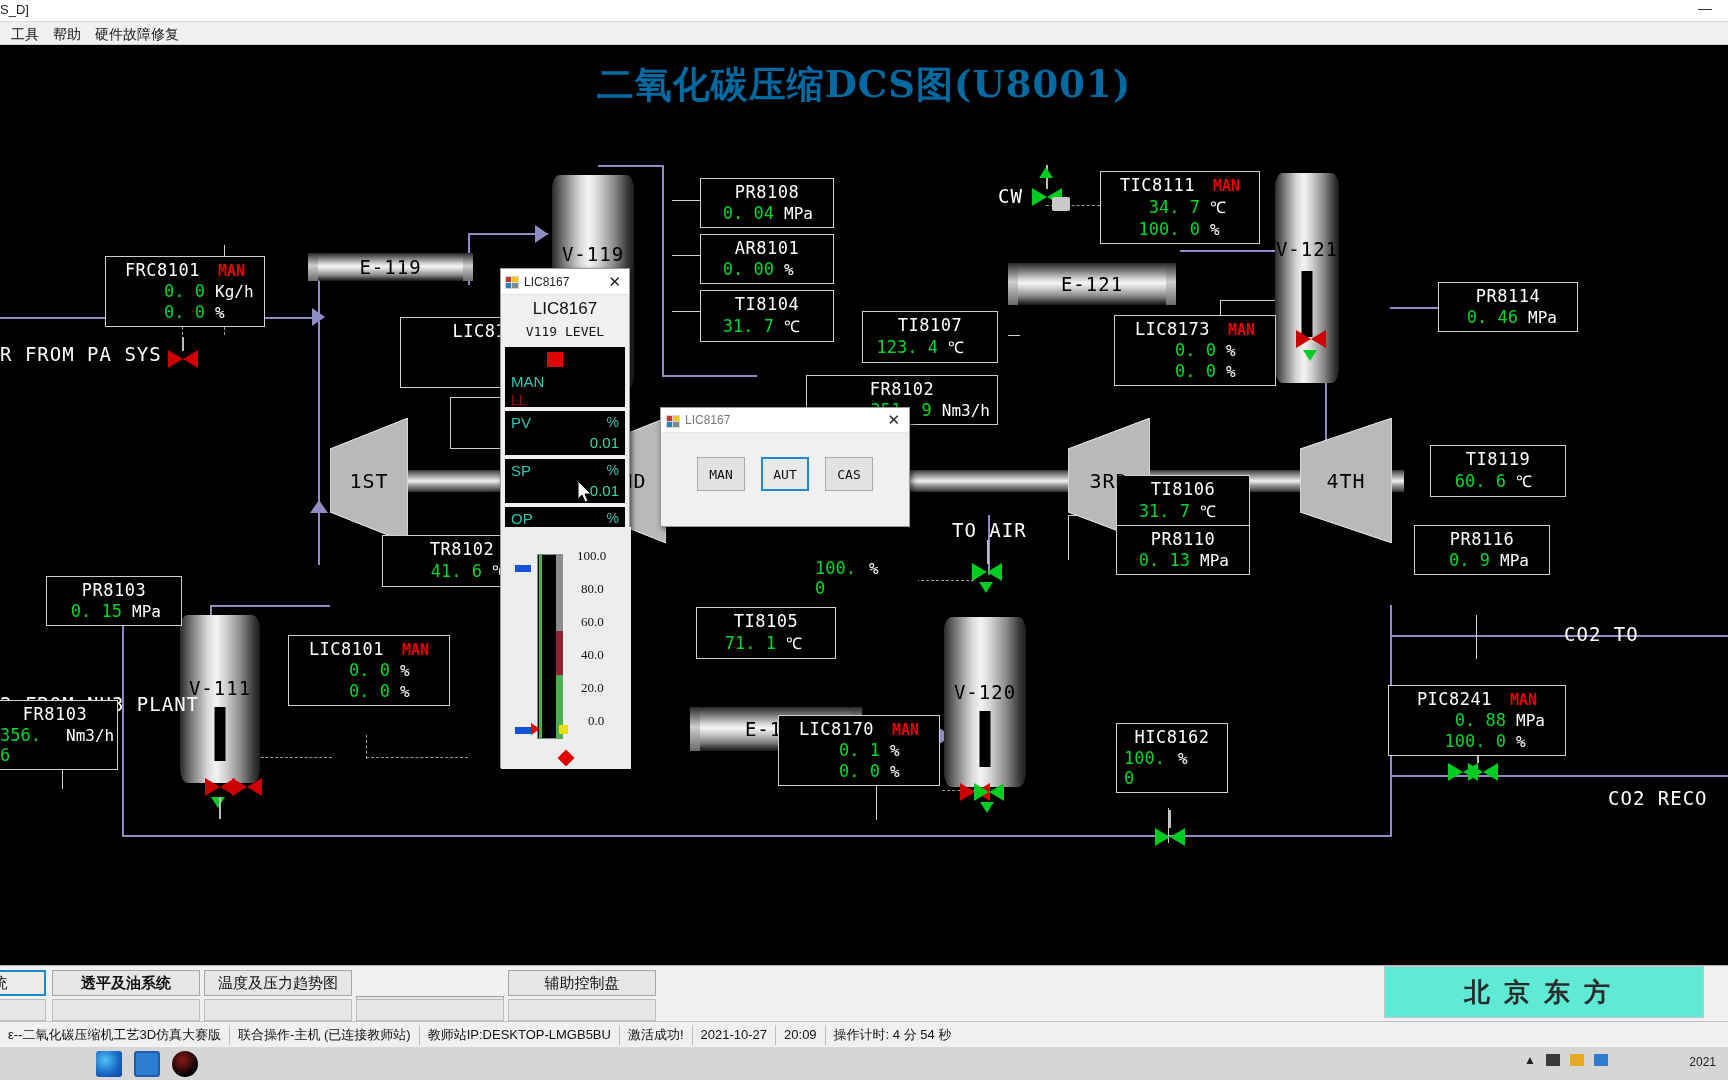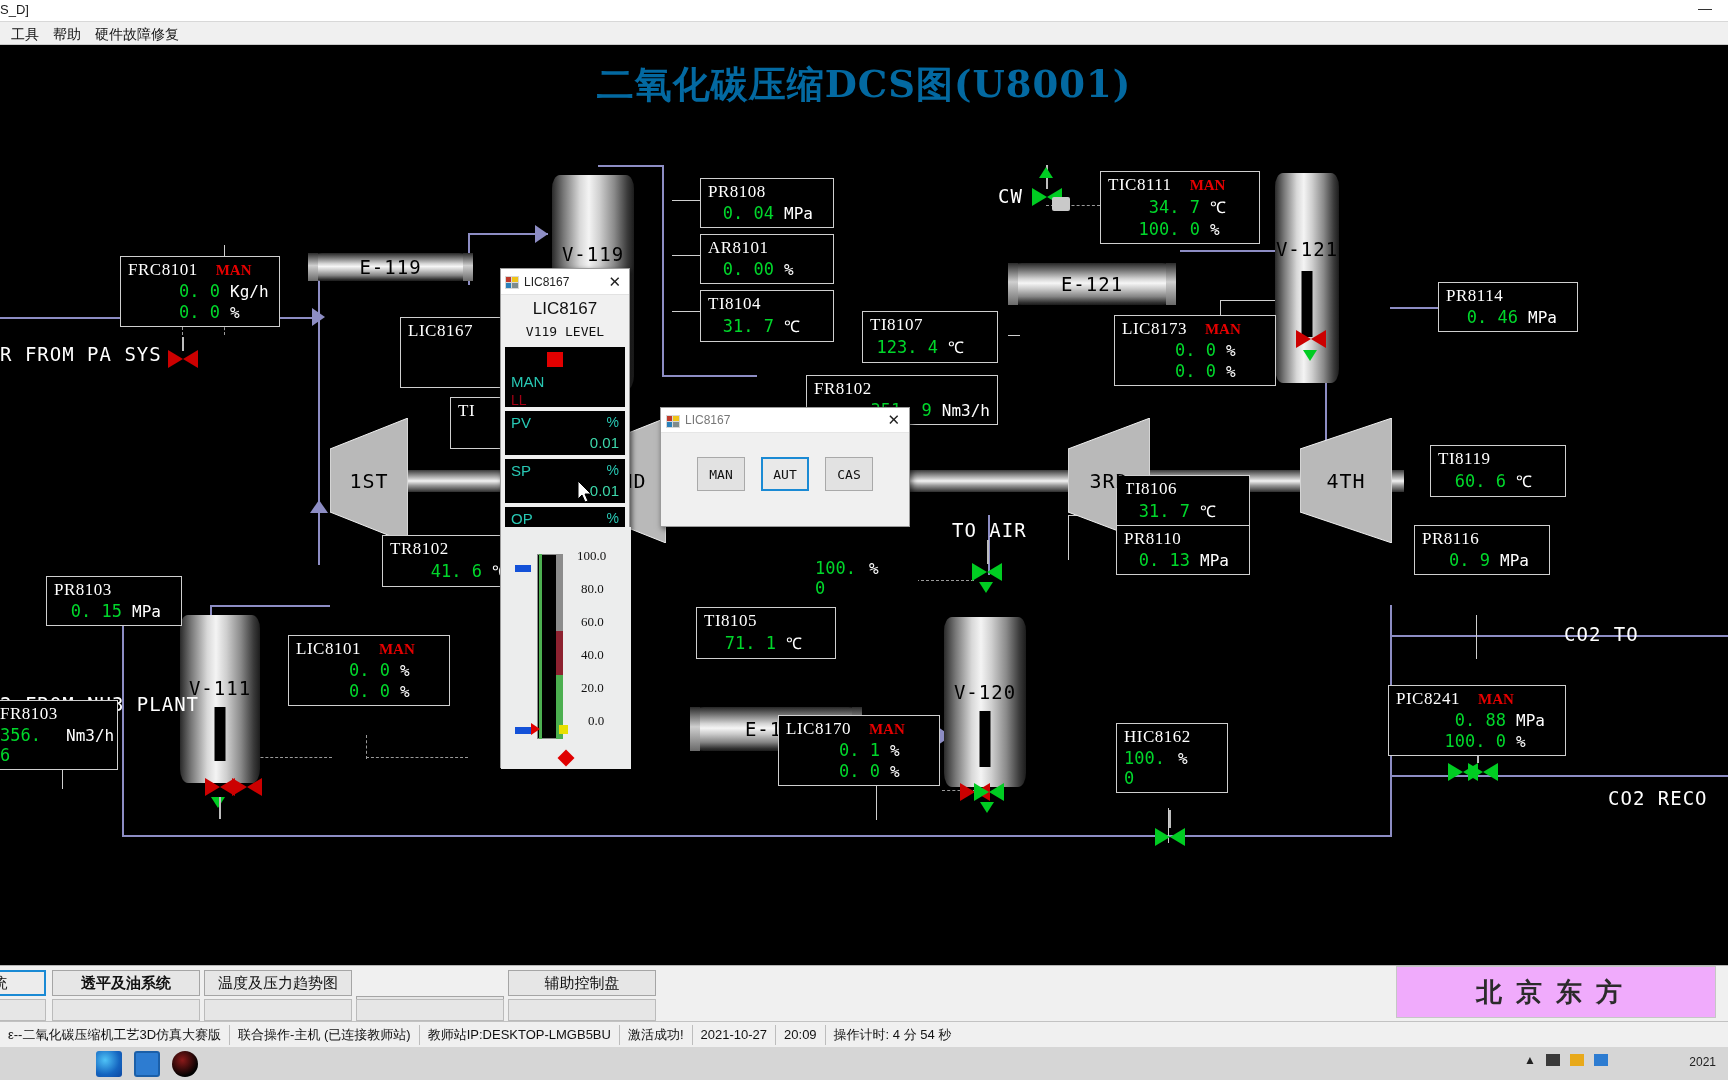--- a/index.html
+++ b/index.html
@@ -21,21 +21,21 @@
   #canvas { position:absolute; left:0; top:45px; width:1728px; height:920px;
     background:#000; overflow:hidden; }
 
   #pagetitle { position:absolute; left:0; top:15px; width:1728px; text-align:center;
     color:#0369a1; font-size:37px; font-family:"DejaVu Serif", serif; font-weight:bold;
     letter-spacing:1px; }
 
   
   .ibox { position:absolute; border:1px solid #cfcfcf; background:#000;
     font-family:"DejaVu Sans Mono", monospace; padding:3px 7px 4px 7px; }
-  .ibox .r1 { display:flex; justify-content:flex-start; align-items:baseline;font-family:Liberation Serif, serif; }
+  .ibox .r1 { display:flex; justify-content:center; align-items:baseline; }
   .ibox .tag { color:#ffffff; font-size:17px; letter-spacing:.5px; }
   .ibox .mode { color:#e60000; font-size:15px; font-weight:bold; margin-left:18px; }
   .ibox .rv { display:flex; justify-content:flex-end; align-items:baseline; gap:10px;
     margin-top:1px; }
   .ibox .val { color:#00d72b; font-size:17px; }
   .ibox .unit { color:#ffffff; font-size:16px; min-width:42px; text-align:left; }
 
   
   .glab { position:absolute; color:#fff; font-family:"DejaVu Sans Mono", monospace;
     font-size:19px; letter-spacing:1px; white-space:nowrap; }
@@ -134,22 +134,22 @@
   .winicon { width:14px; height:13px; position:relative; display:inline-block; }
 
   
   #tabbar { position:absolute; left:0; top:965px; width:1728px; height:56px;
     background:#f0f0f0; border-top:1px solid #b5b5b5; }
   .tabbtn { position:absolute; height:26px; background:#e6e6e6; border:1px solid #a5a5a5;
     display:flex; align-items:center; justify-content:center; font-size:15px; color:#111; }
   .tabbtn.act { border:2px solid #1a8ad4; background:#ececec; }
   .tabslot { position:absolute; top:33px; height:22px; background:#e6e6e6;
     border:1px solid #bbb; }
-  #logo { position:absolute; right:12px; top:966px; width:320px; height:52px;
-    background:#f0abfc; border:1px solid #c6c6c6; display:flex; align-items:center;
+  #logo { position:absolute; right:24px; top:966px; width:320px; height:52px;
+    background:#5eead4; border:1px solid #c6c6c6; display:flex; align-items:center;
     justify-content:center; }
   #logo span { font-family:"DejaVu Serif", serif; font-size:26px; color:#2b2b2b;
     letter-spacing:14px; font-weight:bold; }
   #statusbar { position:absolute; left:0; top:1021px; width:1728px; height:26px;
     background:#f0f0f0; border-top:1px solid #c2c2c2; display:flex; align-items:center; }
   #statusbar .cell { font-size:13px; color:#111; padding:0 8px; height:20px;
     display:flex; align-items:center; border-right:1px solid #bdbdbd; white-space:nowrap; }
   #taskbar { position:absolute; left:0; top:1047px; width:1728px; height:33px;
     background:#d6d6d6; display:flex; align-items:center; }
   .tbicon { width:26px; height:26px; margin-left:12px; border-radius:3px; }
@@ -354,21 +354,21 @@
     </div>
   <div class="vstem" style="left:1477px; top:700px; height:18px;"></div>
 
   <div class="glab" style="left:0px;    top:298px;">R FROM PA SYS</div>
   <div class="glab" style="left:0px;    top:648px;">2 FROM NH3 PLANT</div>
   <div class="glab" style="left:998px;  top:140px;">CW</div>
   <div class="glab" style="left:952px;  top:474px;">TO AIR</div>
   <div class="glab" style="left:1564px; top:578px;">CO2 TO </div>
   <div class="glab" style="left:1564px; top:742px;margin-left:44px;">CO2 RECO</div>
 
-  <div class="ibox" style="left:120px; top:211px; width:160px;">
+  <div class="ibox" style="left:105px; top:211px; width:160px;">
     <div class="r1">
         <span class="tag">FRC8101</span>
       <span class="mode">MAN</span>
       </div>
     <div class="rv">
         <span class="val">0. 0</span>
       <span class="unit">Kg/h</span>
       </div>
     <div class="rv">
         <span class="val">0. 0</span>

